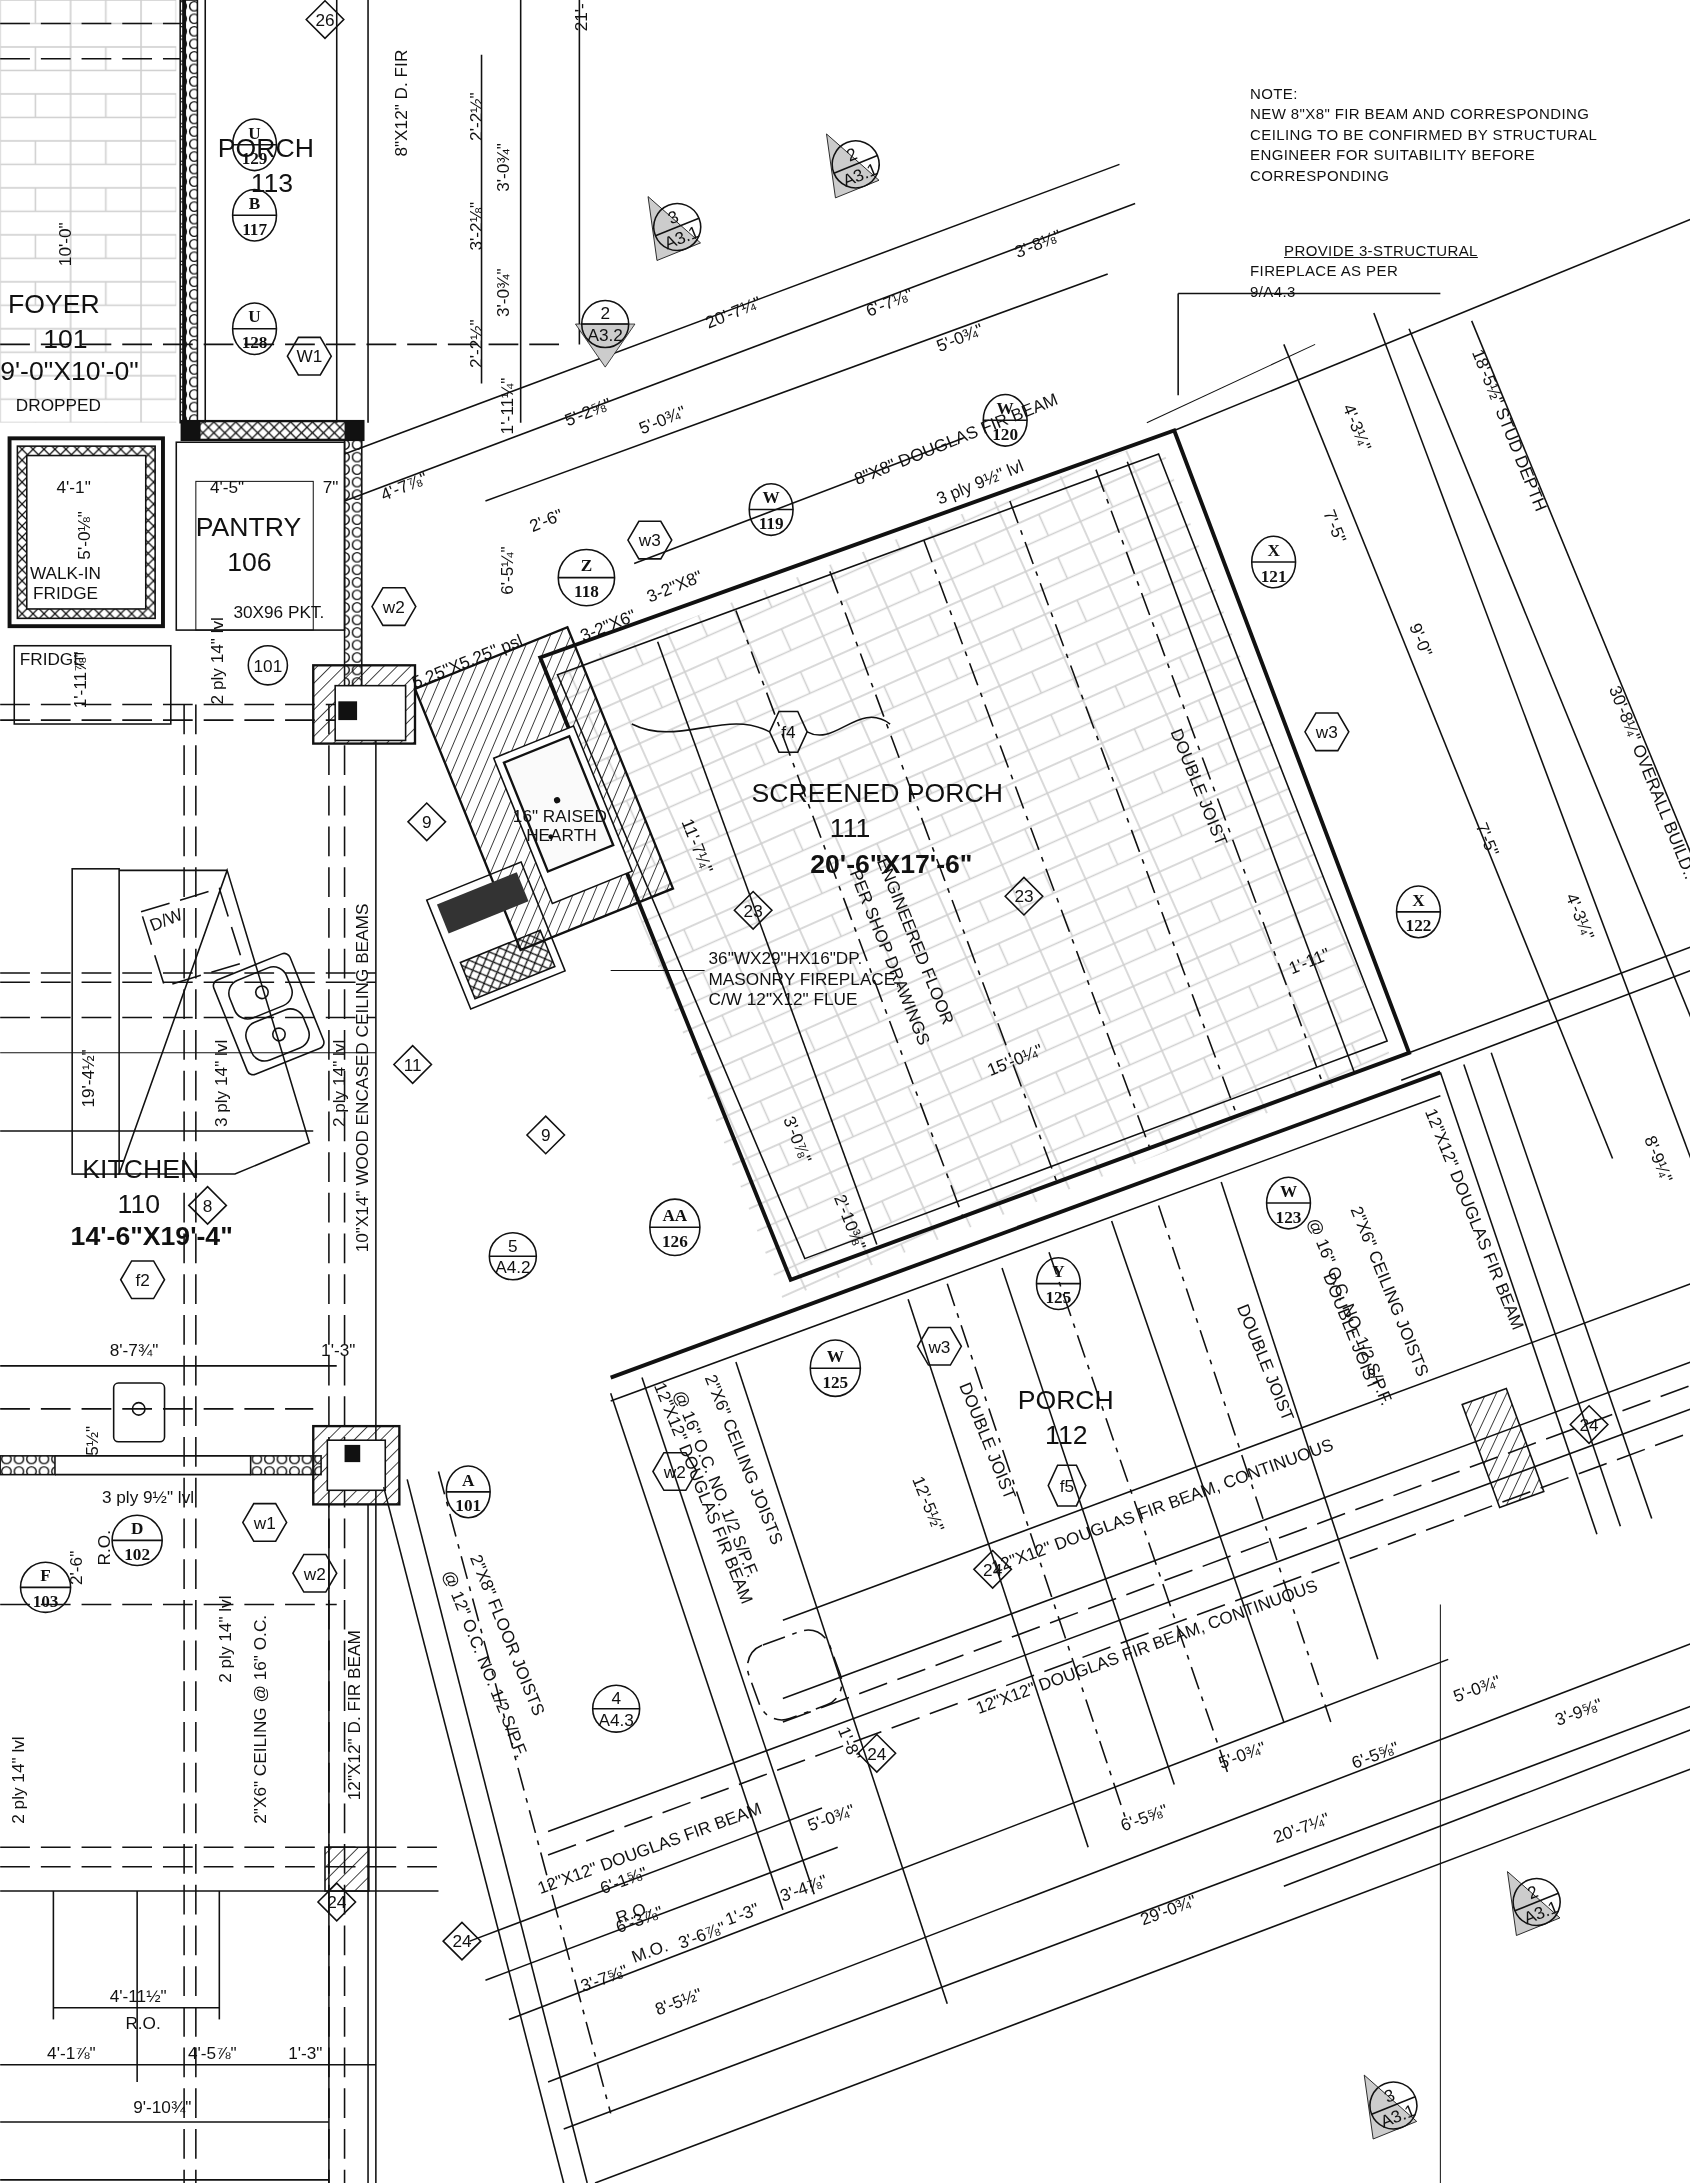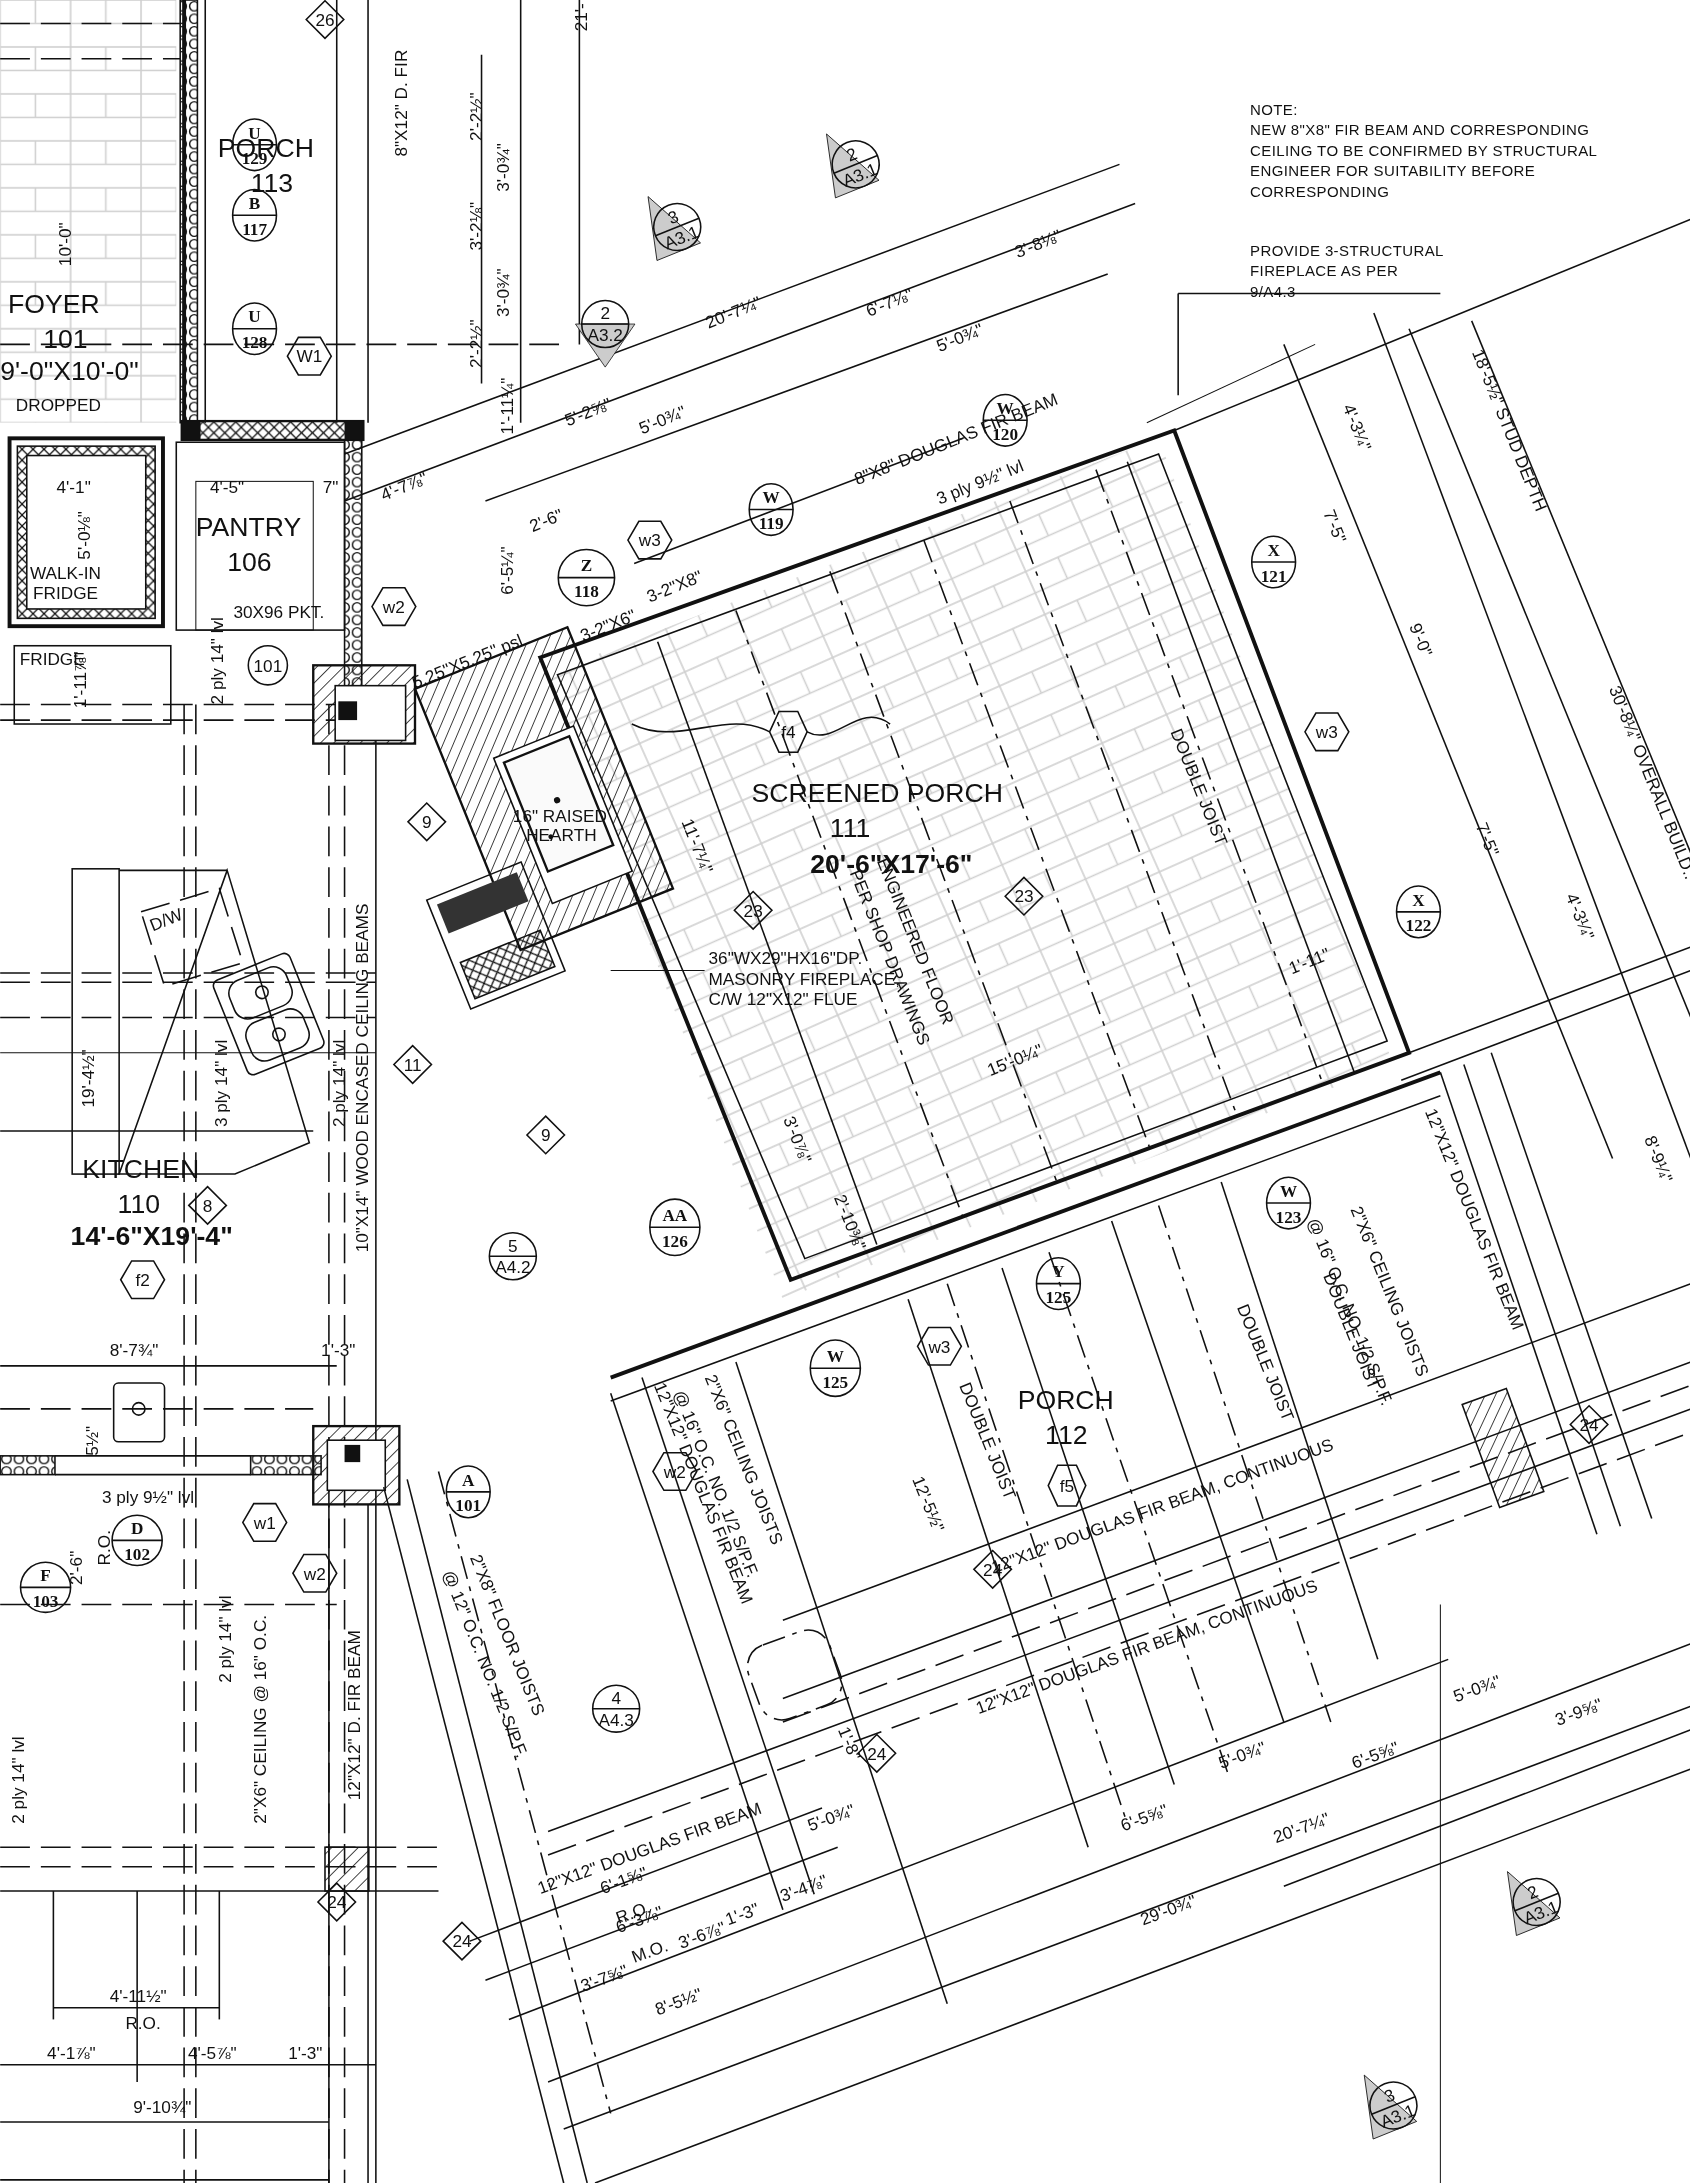--- a/index.html
+++ b/index.html
@@ -602,25 +602,25 @@
   <g transform="translate(590,2480)">
     <polygon points="-24,0 0,-24 24,0 0,24" class="ln" fill="#fff"></polygon>
     <text class="dim" x="0" y="8" text-anchor="middle">24</text>
   </g>
   <g transform="translate(2030,1820)">
     <polygon points="-24,0 0,-24 24,0 0,24" class="ln" fill="#fff"></polygon>
     <text class="dim" x="0" y="8" text-anchor="middle">24</text>
   </g>
 </svg>
 
-<div class="note" style="left:1250px; top:100px;">
+<div class="note" style="left:1250px; top:84px;">
   <div>NOTE:</div>
   <div>NEW 8"X8" FIR BEAM AND CORRESPONDING</div>
   <div>CEILING TO BE CONFIRMED BY STRUCTURAL</div>
   <div>ENGINEER FOR SUITABILITY BEFORE</div>
   <div>CORRESPONDING</div>
 </div>
 <div class="note" style="left:1250px; top:241px;">
-  <div style="">PROVIDE 3-STRUCTURAL</div>
+  <div style="text-decoration: underline; margin-left: 34px;">PROVIDE 3-STRUCTURAL</div>
   <div>FIREPLACE AS PER</div>
   <div>9/A4.3</div>
 </div>
 
 
 </body></html>

